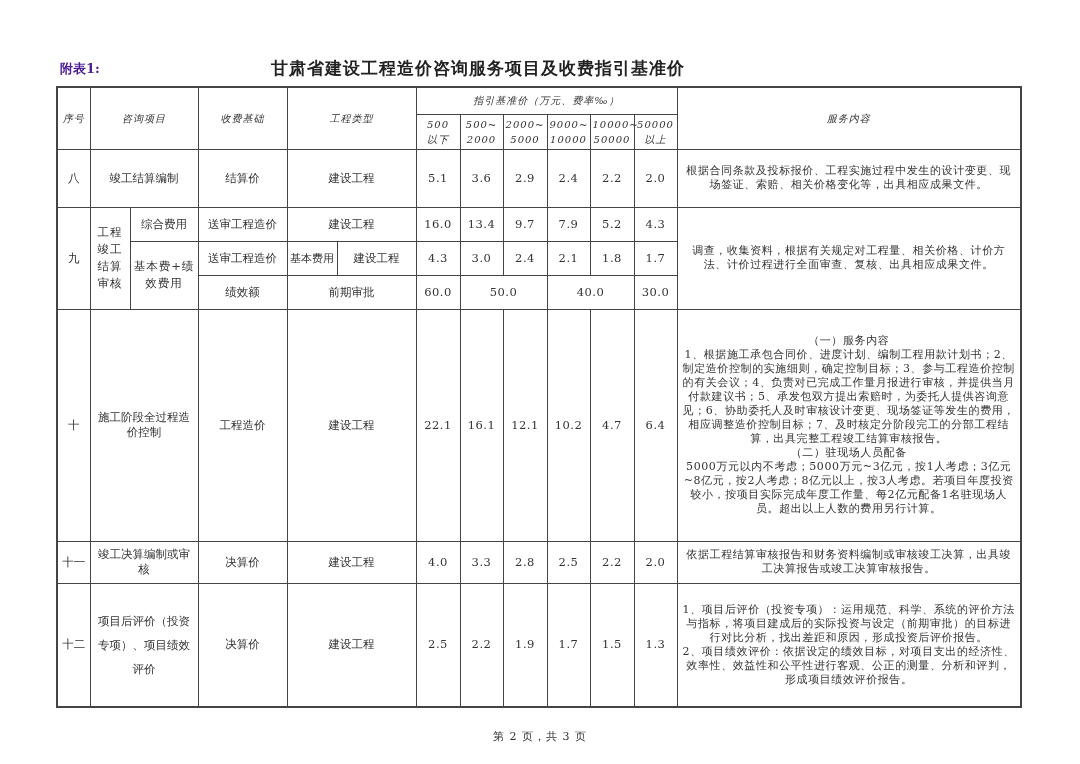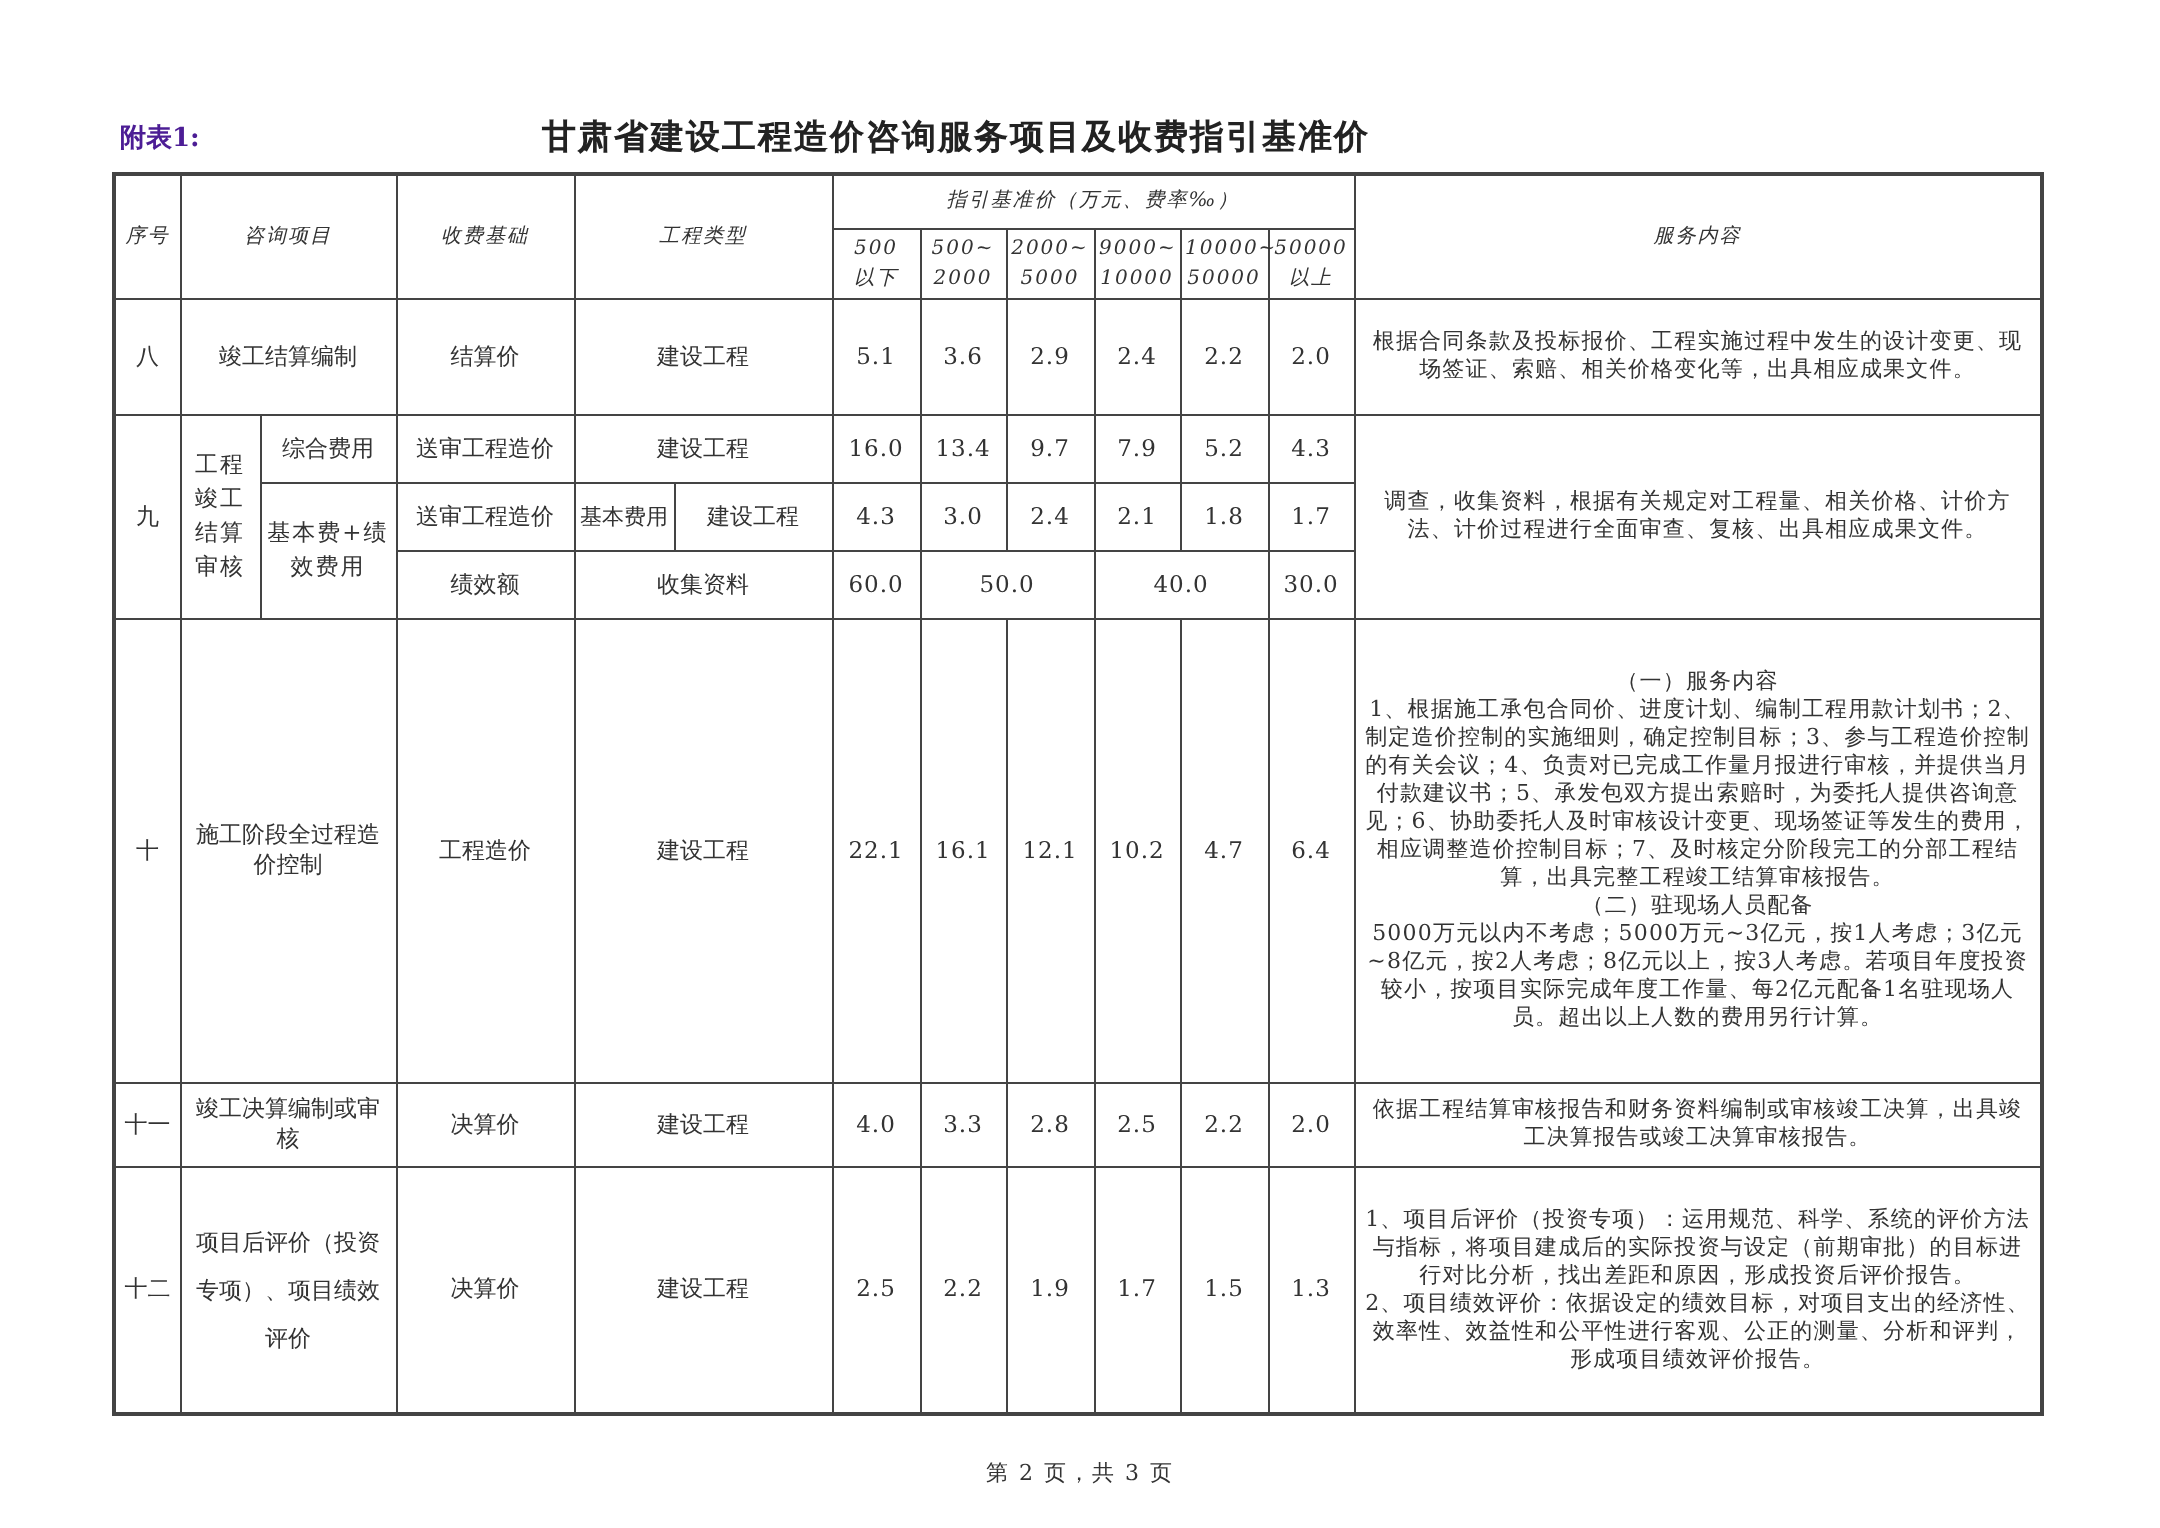--- a/index.html
+++ b/index.html
@@ -113,21 +113,21 @@
     <td>建设工程</td>
     <td class="num">4.3</td>
     <td class="num">3.0</td>
     <td class="num">2.4</td>
     <td class="num">2.1</td>
     <td class="num">1.8</td>
     <td class="num">1.7</td>
   </tr>
   <tr style="height:34px">
     <td>绩效额</td>
-    <td colspan="2">收集资料</td>
+    <td colspan="2">前期审批</td>
     <td class="num">60.0</td>
     <td class="num" colspan="2">50.0</td>
     <td class="num" colspan="2">40.0</td>
     <td class="num">30.0</td>
   </tr>
 
   <tr style="height:232px">
     <td>十</td>
     <td colspan="2">施工阶段全过程造价控制</td>
     <td>工程造价</td>

